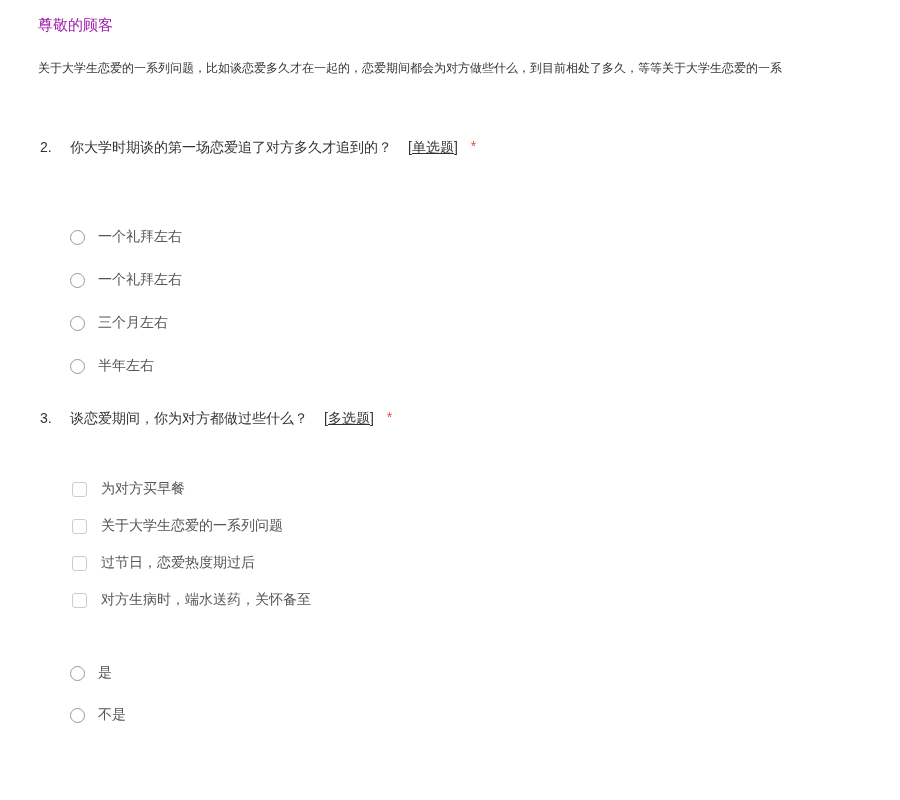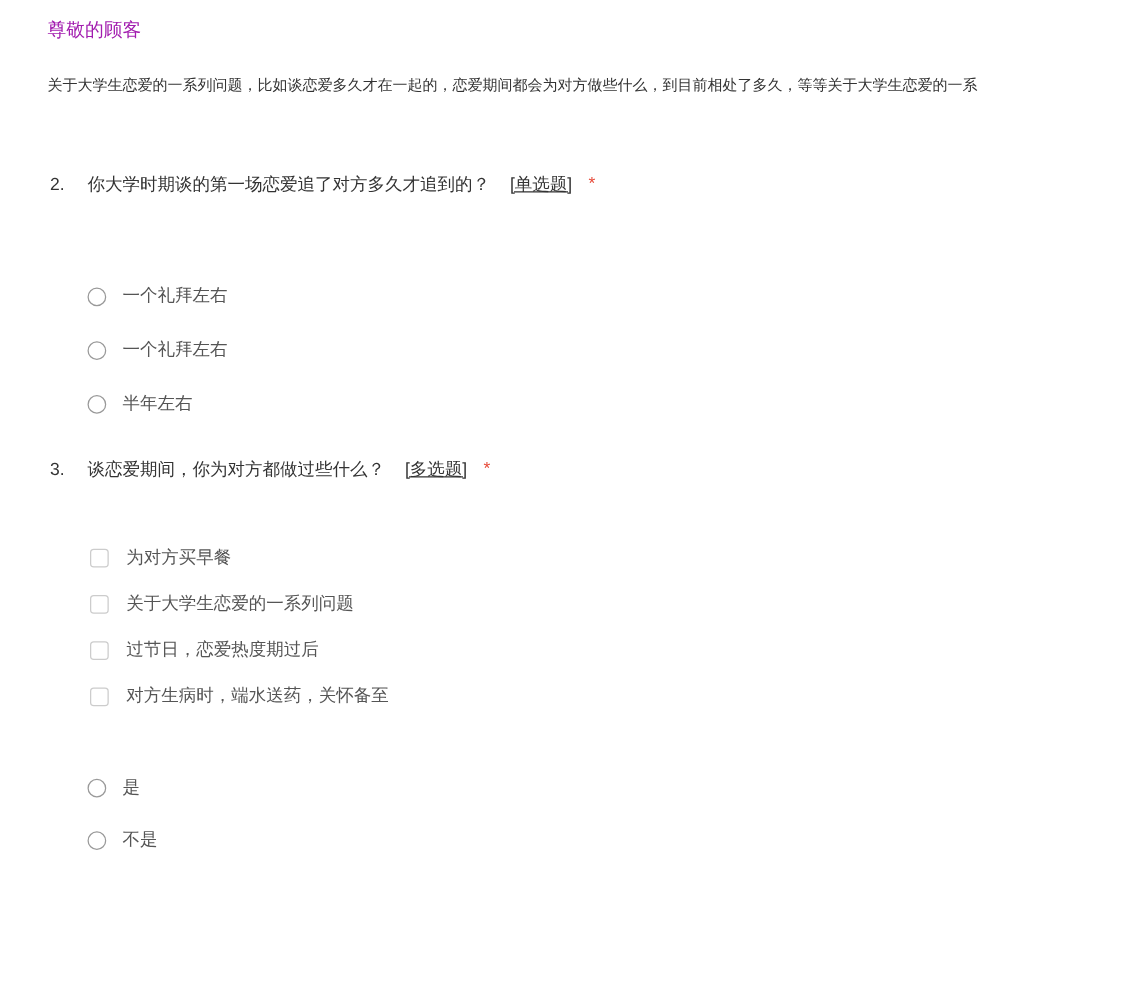--- a/index.html
+++ b/index.html
@@ -108,20 +108,24 @@
     <div class="opt-row">
       <span class="radio-icon"></span>
       <span class="opt-label">一个礼拜左右</span>
     </div>
     <div class="opt-row">
       <span class="radio-icon"></span>
       <span class="opt-label">一个礼拜左右</span>
     </div>
     <div class="opt-row">
       <span class="radio-icon"></span>
+      <span class="opt-label">三个月左右</span>
+    </div>
+    <div class="opt-row">
+      <span class="radio-icon"></span>
       <span class="opt-label">半年左右</span>
     </div>
   </div>
 
   <div class="q-title q-title-3">
     <span class="q-num">3.</span><span class="q-text">谈恋爱期间，你为对方都做过些什么？</span><span class="q-type">[多选题]</span><span class="q-required">*</span>
   </div>
   <div class="options-check">
     <div class="opt-row">
       <span class="checkbox-icon"></span>

